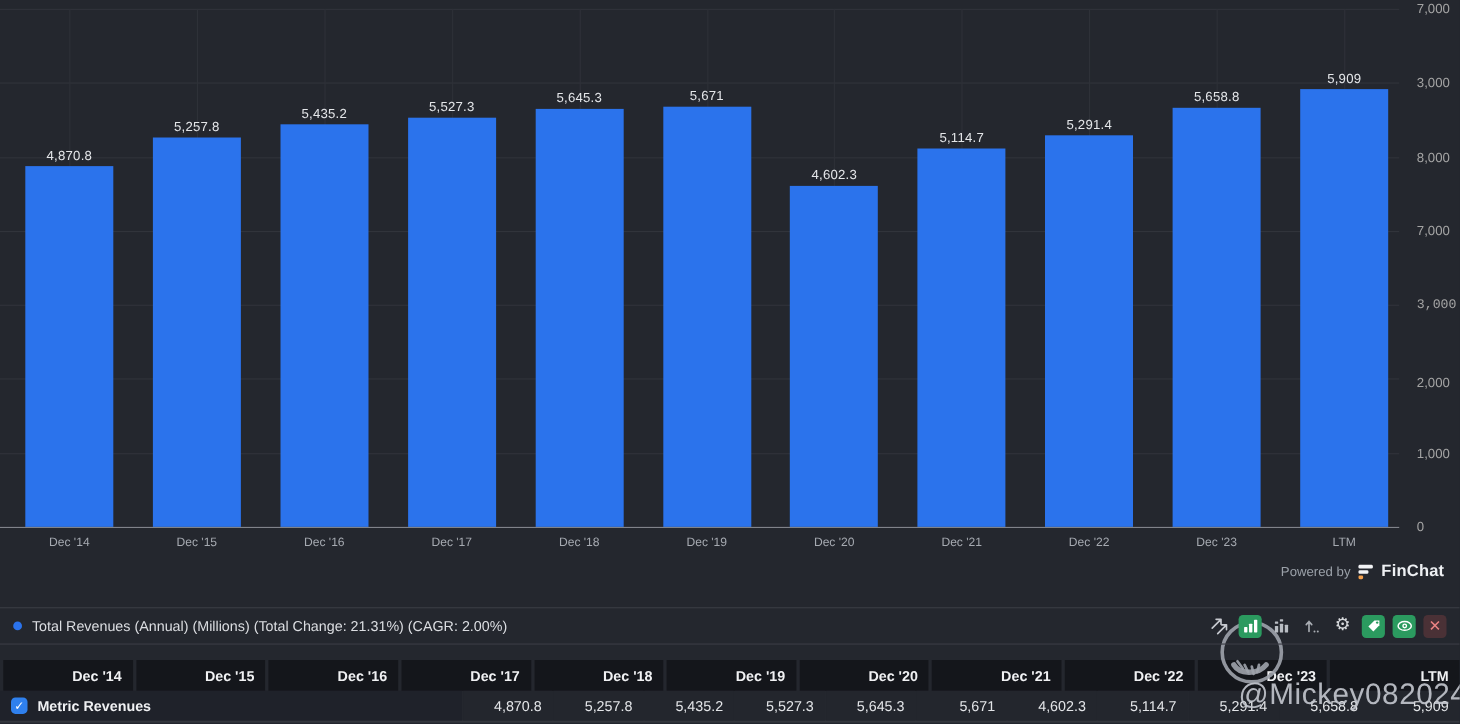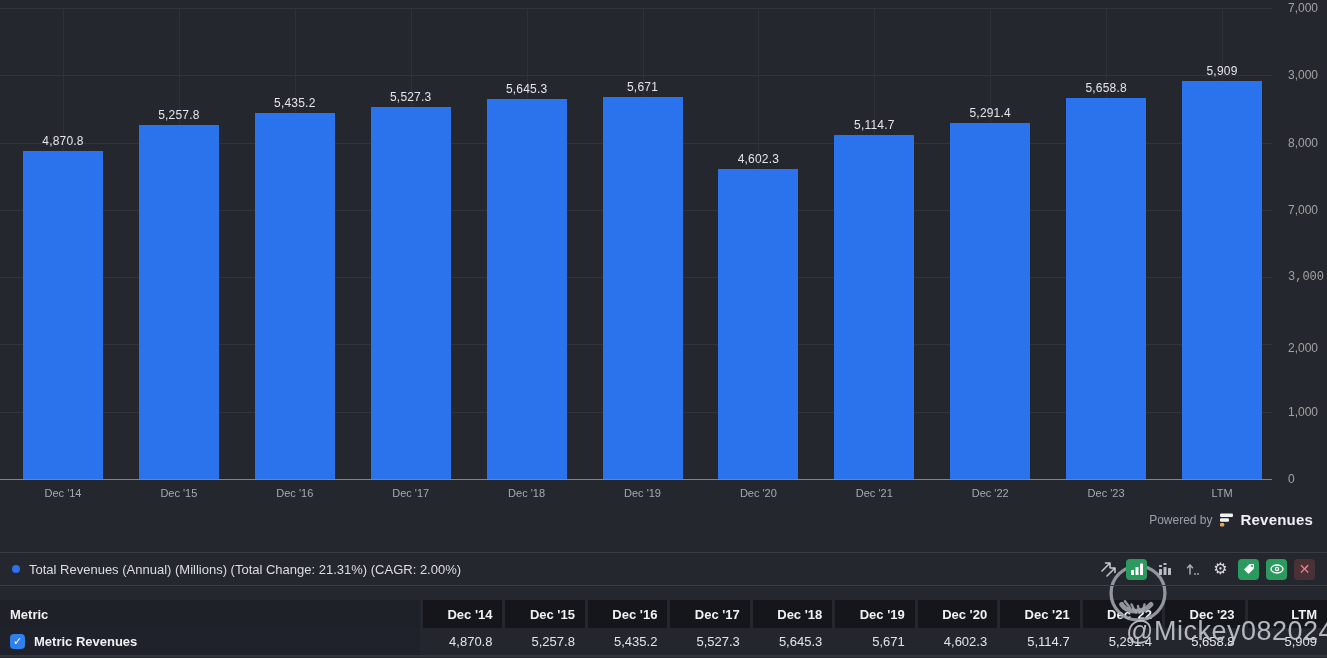--- a/index.html
+++ b/index.html
@@ -124,21 +124,21 @@
 
 <div id="powered">
   <span class="pb">Powered by</span>
   <span style="display:flex;">
     <svg width="16" height="16" viewBox="0 0 16 16">
       <rect x="1" y="1.5" width="13" height="3.4" rx="1.2" fill="#f2f3f5"></rect>
       <rect x="1" y="6.3" width="9" height="3.4" rx="1.2" fill="#f2f3f5"></rect>
       <rect x="1" y="11.1" width="4.2" height="3.4" rx="1.2" fill="#f4a04b"></rect>
     </svg>
   </span>
-  <span class="brand">Revenues</span>
+  <span class="brand">FinChat</span>
 </div>
 
 <div id="legend-row">
   <span class="legend-dot"></span>
   <span class="legend-text">Total Revenues (Annual) (Millions) (Total Change: 21.31%) (CAGR: 2.00%)</span>
 
   <div id="toolbar">
     <span class="tb-btn">
       <svg width="20" height="20" viewBox="0 0 20 20" fill="none" stroke="#c7cad0" stroke-width="1.5" stroke-linecap="round">
         <path d="M3 12 L11 4 M11 4 h-4.5 M11 4 v4.5"></path>
@@ -180,21 +180,20 @@
         <ellipse cx="8" cy="7" rx="6" ry="4"></ellipse>
         <circle cx="8" cy="7" r="1.6"></circle>
       </svg>
     </span>
     <span class="tb-btn tb-red">✕</span>
   </div>
 </div>
 
 <div id="data-table">
   <div class="t-head">
-    <div class="metric-cell">Metric</div>
 
   <div class="col-cell">Dec '14</div>
       <div class="col-cell">Dec '15</div>
       <div class="col-cell">Dec '16</div>
       <div class="col-cell">Dec '17</div>
       <div class="col-cell">Dec '18</div>
       <div class="col-cell">Dec '19</div>
       <div class="col-cell">Dec '20</div>
       <div class="col-cell">Dec '21</div>
       <div class="col-cell">Dec '22</div>

